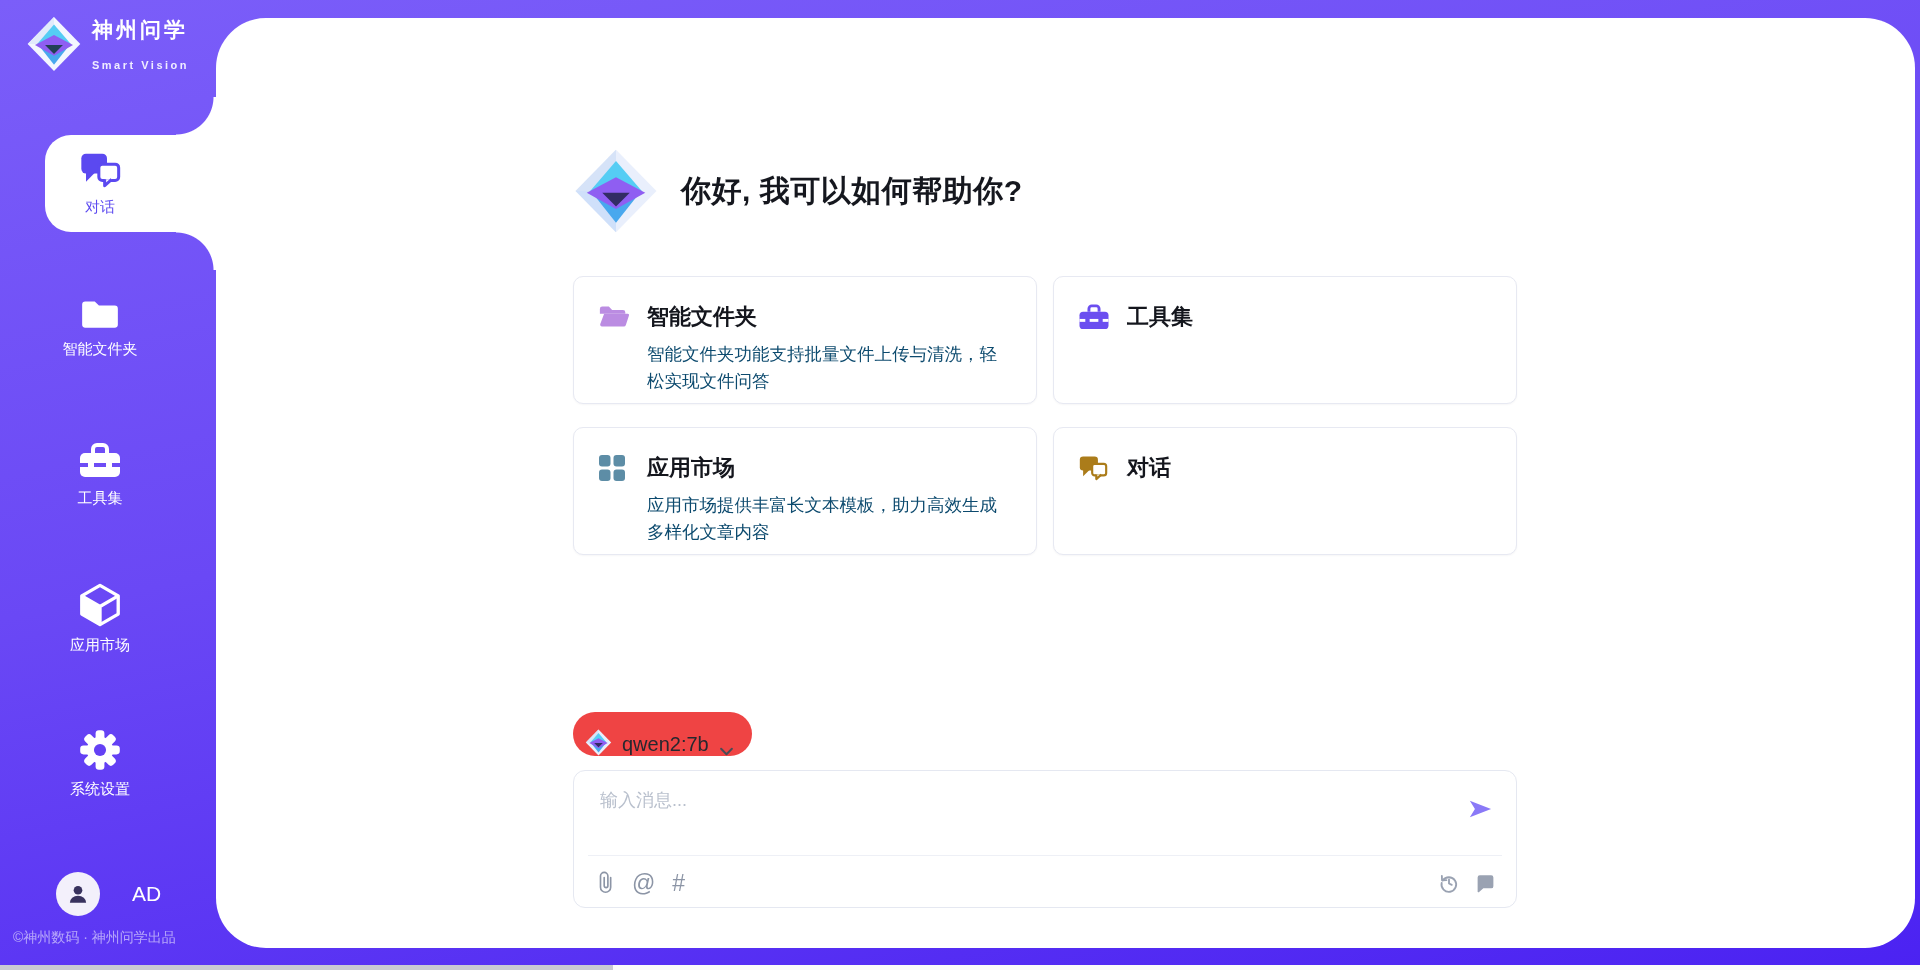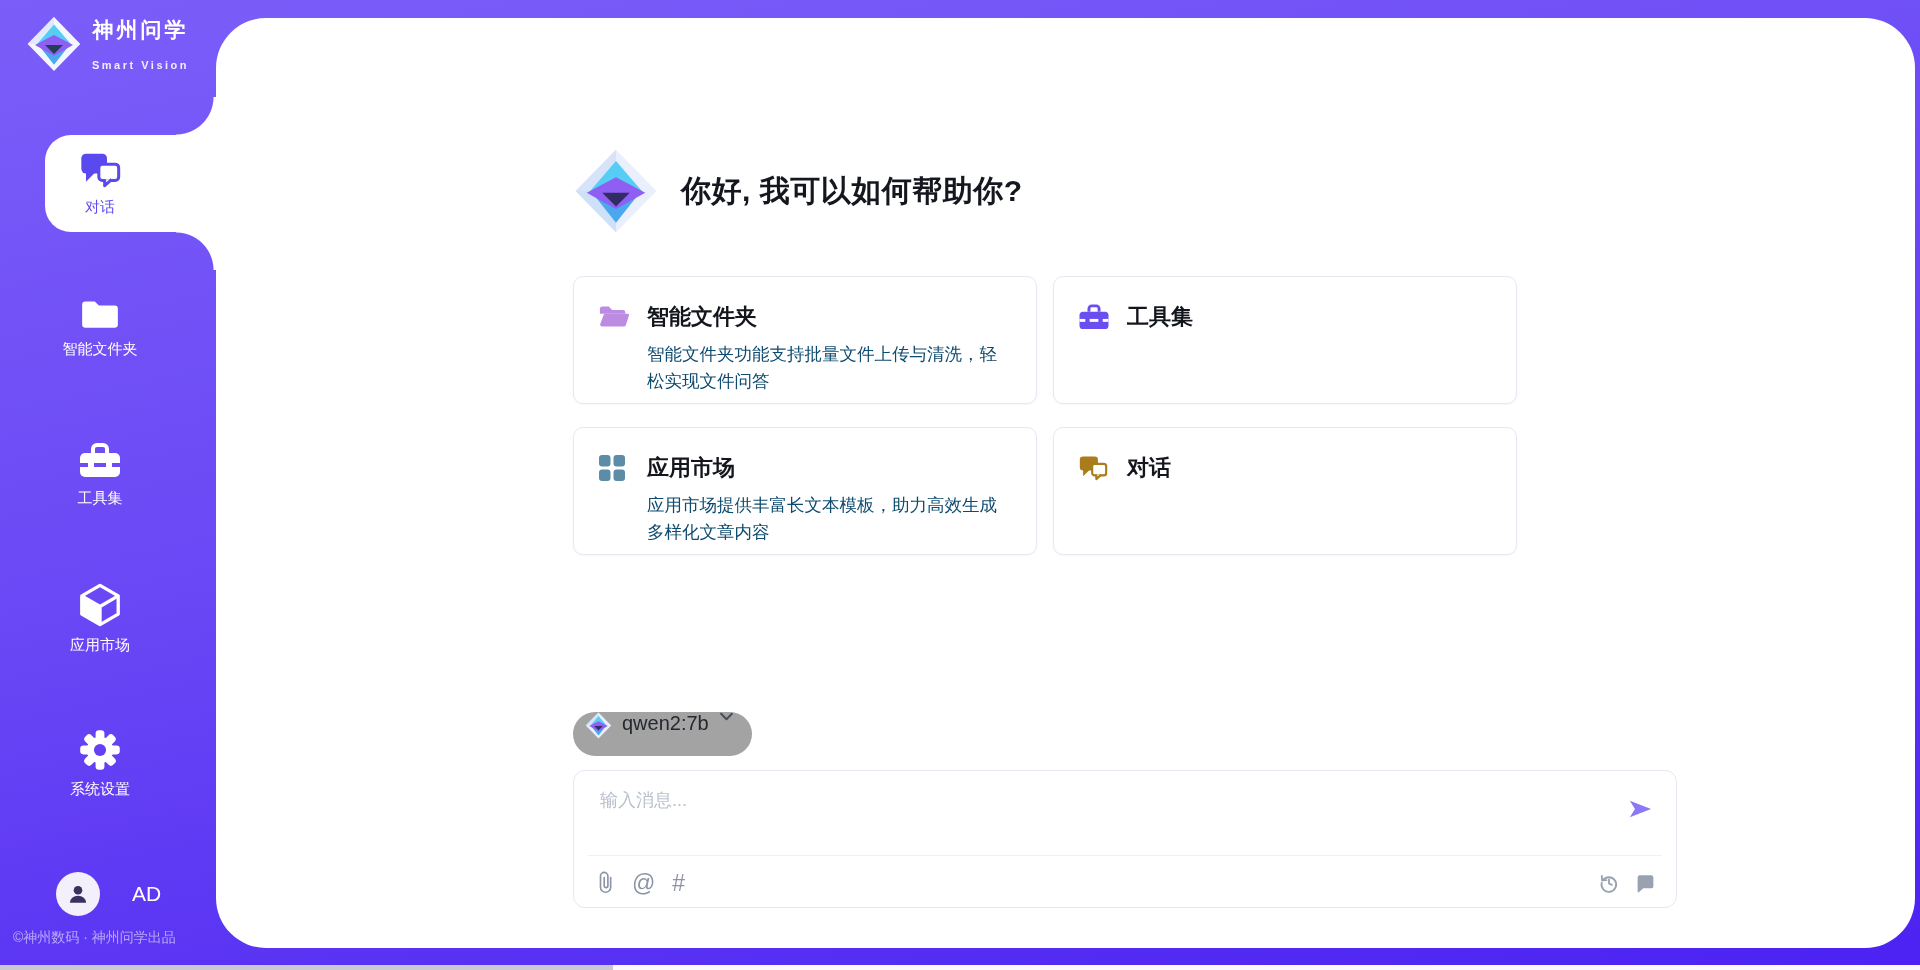--- a/index.html
+++ b/index.html
@@ -7,21 +7,21 @@
     width:1920px;height:970px;overflow:hidden;position:relative;
     font-family:"Liberation Sans","DejaVu Sans",sans-serif;
     background:linear-gradient(168deg,#7b5ef9 0%,#6a48f5 45%,#4b22f2 100%);
   }
   
   .main-panel{
     position:absolute;left:216px;top:18px;width:1687px;height:930px;
     background:#ffffff;border-radius:50px;z-index:1;padding-left:12px;
   }
   
-  .sidebar{position:absolute;left:0;top:0;width:216px;height:970px;z-index:2;text-align:center;}
+  .sidebar{position:absolute;left:0;top:0;width:216px;height:970px;z-index:2;}
   .logo-block{position:absolute;left:26px;top:16px;display:flex;align-items:center;gap:10px;}
   .logo-diamond{width:56px;height:56px;}
   .logo-text .cn{font-size:21px;font-weight:bold;color:#ffffff;letter-spacing:3px;line-height:24px;}
   .logo-text .en{font-size:11px;color:#f0edff;letter-spacing:2.5px;margin-top:17px;font-weight:bold;}
   .active-tab{
     position:absolute;left:45px;top:135px;width:171px;height:97px;
     background:#ffffff;border-radius:26px 0 0 26px;
   }
   .tab-fillet-top{
     position:absolute;left:176px;top:97px;width:40px;height:38px;
@@ -49,27 +49,27 @@
     grid-template-columns:464px 464px;gap:23px 16px;}
   .card{
     box-sizing:border-box;height:128px;background:#ffffff;border:1px solid #e7e9f2;
     border-radius:10px;padding:25px 24px 0 24px;display:flex;gap:17px;cursor:pointer;
     box-shadow:0 1px 2px rgba(16,24,40,.04);
   }
   .card-icon{width:32px;flex:none;padding-top:1px;}
   .card-title{font-size:22px;font-weight:bold;color:#14161d;}
   .card-desc{margin-top:9px;font-size:17.5px;line-height:27px;color:#0c4a6e;}
   .model-pill{
-    position:absolute;left:357px;top:694px;height:44px;display:inline-flex;align-items:flex-start;
-    gap:10px;padding:0 18px 0 12px;background:#a3a3a3;border-radius:22px;cursor:pointer;
+    position:absolute;left:357px;top:694px;height:44px;display:inline-flex;align-items:flex-end;
+    gap:10px;padding:0 18px 0 12px;background:#ef4444;border-radius:22px;cursor:pointer;
   }
   .pill-diamond{width:27px;height:27px;}
   .pill-label{font-size:20px;color:#26282f;}
   .composer{
-    position:absolute;left:357px;top:752px;width:1104px;height:138px;box-sizing:border-box;
+    position:absolute;left:357px;top:752px;width:944px;height:138px;box-sizing:border-box;
     background:#ffffff;border:1px solid #e5e8f1;border-radius:12px;
   }
   .composer-input{
     position:absolute;left:24px;top:18px;width:840px;border:none;outline:none;
     font-size:18px;color:#333;font-family:"Liberation Sans","DejaVu Sans",sans-serif;background:transparent;
   }
   .composer-input::placeholder{color:#b9c0cd;}
   .send-btn{position:absolute;right:22px;top:26px;width:28px;height:24px;cursor:pointer;}
   .composer-divider{position:absolute;left:14px;right:14px;top:84px;height:1px;background:#eef0f6;}
   .composer-toolbar{position:absolute;left:24px;right:20px;top:96px;height:32px;display:flex;align-items:center;}

